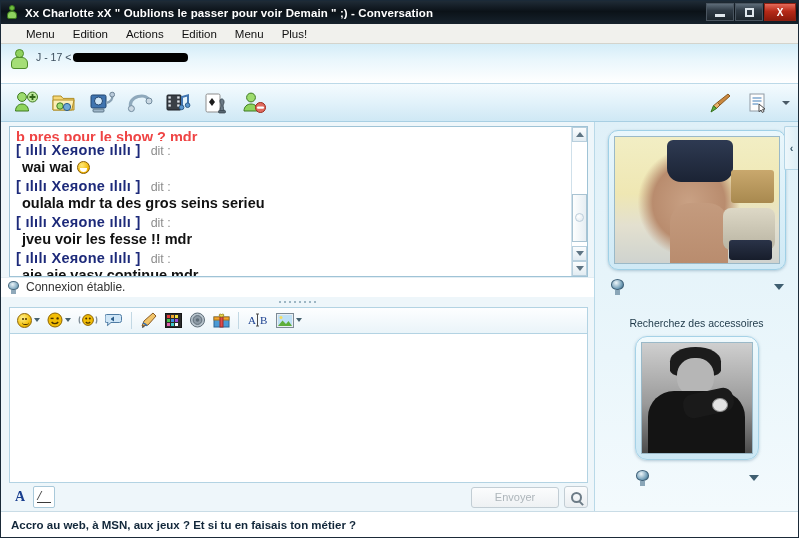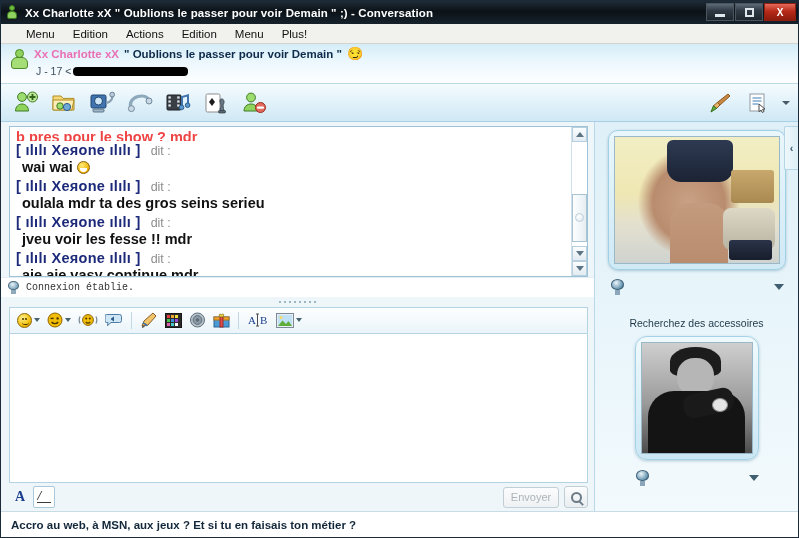--- a/index.html
+++ b/index.html
@@ -170,21 +170,21 @@
     height:20px; display:flex; align-items:center; gap:6px; padding-left:6px;
     border-top:1px solid #e3eef4; background:#fff;
   }
   .cam-icon { width:13px;height:13px; position:relative; }
   .cam-icon .lens {
     position:absolute; left:1px; top:0; width:11px;height:9px;border-radius:50% 50% 45% 45%;
     background:radial-gradient(circle at 40% 35%,#e9f3f8,#7fa8bf 70%,#45697f 100%);
     border:1px solid #4b6c80;
   }
   .cam-icon .stand { position:absolute; left:4px; top:9px; width:5px;height:4px; background:#8fa9ba; }
-  .status-text { color:#333; font-size:10px;font-family:Liberation Mono, monospace; }
+  .status-text { color:#333; font-size:12px; }
 
   .splitter {
     height:10px; display:flex; align-items:center; justify-content:center;
     background:#eef6fa;
   }
   .splitter-dots { display:flex; gap:3px; }
   .splitter-dots i { width:2px;height:2px;background:#9db6c4;display:block;}
 
   
   .compose-toolbar {
@@ -222,21 +222,21 @@
     width:22px;height:22px; display:flex;align-items:center;justify-content:center;
     border:1px solid transparent; border-radius:2px;
   }
   .fmt-btn.active { background:#ffffff; border-color:#a9c9da; }
   .fmt-A { color:#1a3f8f; font-size:14px; font-weight:bold; font-family:"Liberation Serif",serif;}
   .pen-ico { width:14px;height:14px; position:relative;}
   .pen-ico::before{content:"";position:absolute;left:0;bottom:1px;width:14px;height:1.5px;background:#3a3a3a;}
   .pen-ico::after{content:"";position:absolute;left:2px;top:1px;width:10px;height:9px;border-left:1.5px solid #4c4c4c;transform:skewX(-28deg);}
   .send-area { margin-left:auto; display:flex; align-items:center; gap:5px; }
   .send-btn {
-    width:56px;height:21px; border:1px solid #c2cdd4; border-radius:3px;
+    width:88px;height:21px; border:1px solid #c2cdd4; border-radius:3px;
     background:linear-gradient(to bottom,#fbfcfd,#eef1f3);
     color:#adb5ba; font-size:11px; display:flex;align-items:center;justify-content:center;
   }
   .magnify-btn {
     width:24px;height:22px; border:1px solid #c2cdd4; border-radius:3px;
     background:linear-gradient(to bottom,#fbfcfd,#eaeef1);
     display:flex; align-items:center; justify-content:center;
   }
   .mag-glass { width:11px;height:11px;border:2px solid #6c7b86;border-radius:50%; position:relative;}
   .mag-glass::after{content:"";position:absolute;right:-4px;bottom:-3px;width:6px;height:2px;background:#6c7b86;transform:rotate(45deg);}
@@ -357,25 +357,20 @@
     <div class="menu-item">Menu</div>
     <div class="menu-item">Plus!</div>
   </div>
 
   <div class="contact-header">
     <div class="contact-avatar">
       <div class="ah"></div>
         <div class="ab"></div>
     </div>
     <div class="contact-lines">
-      <div class="contact-line1">
-        <span class="contact-name">Xx Charlotte xX</span>
-        <span class="contact-psm">" Oublions le passer pour voir Demain "</span>
-        <span class="psm-emoji">😏</span>
-      </div>
       <div class="contact-line2">
         <span class="contact-sub">J - 17  &lt;</span>
         <span class="redact"></span>
       </div>
     </div>
   </div>
 
   <div class="toolbar">
     <div class="tb-btn">
       <svg width="26" height="24" viewBox="0 0 26 24">

